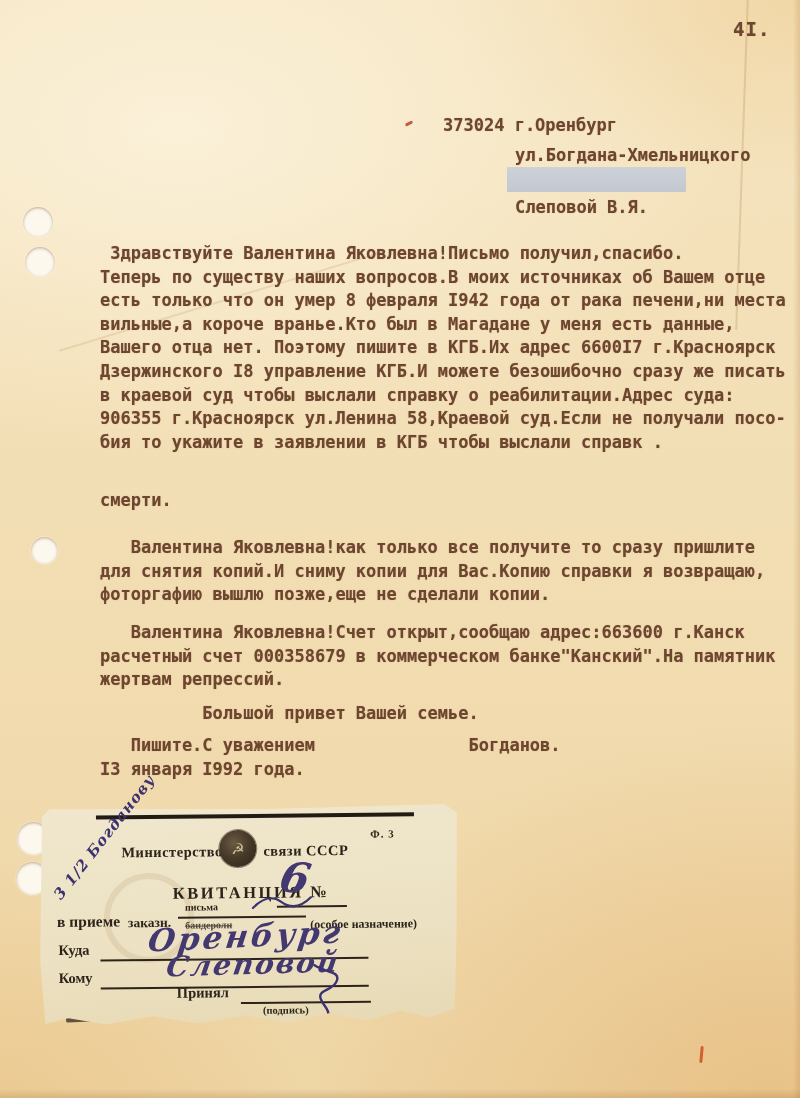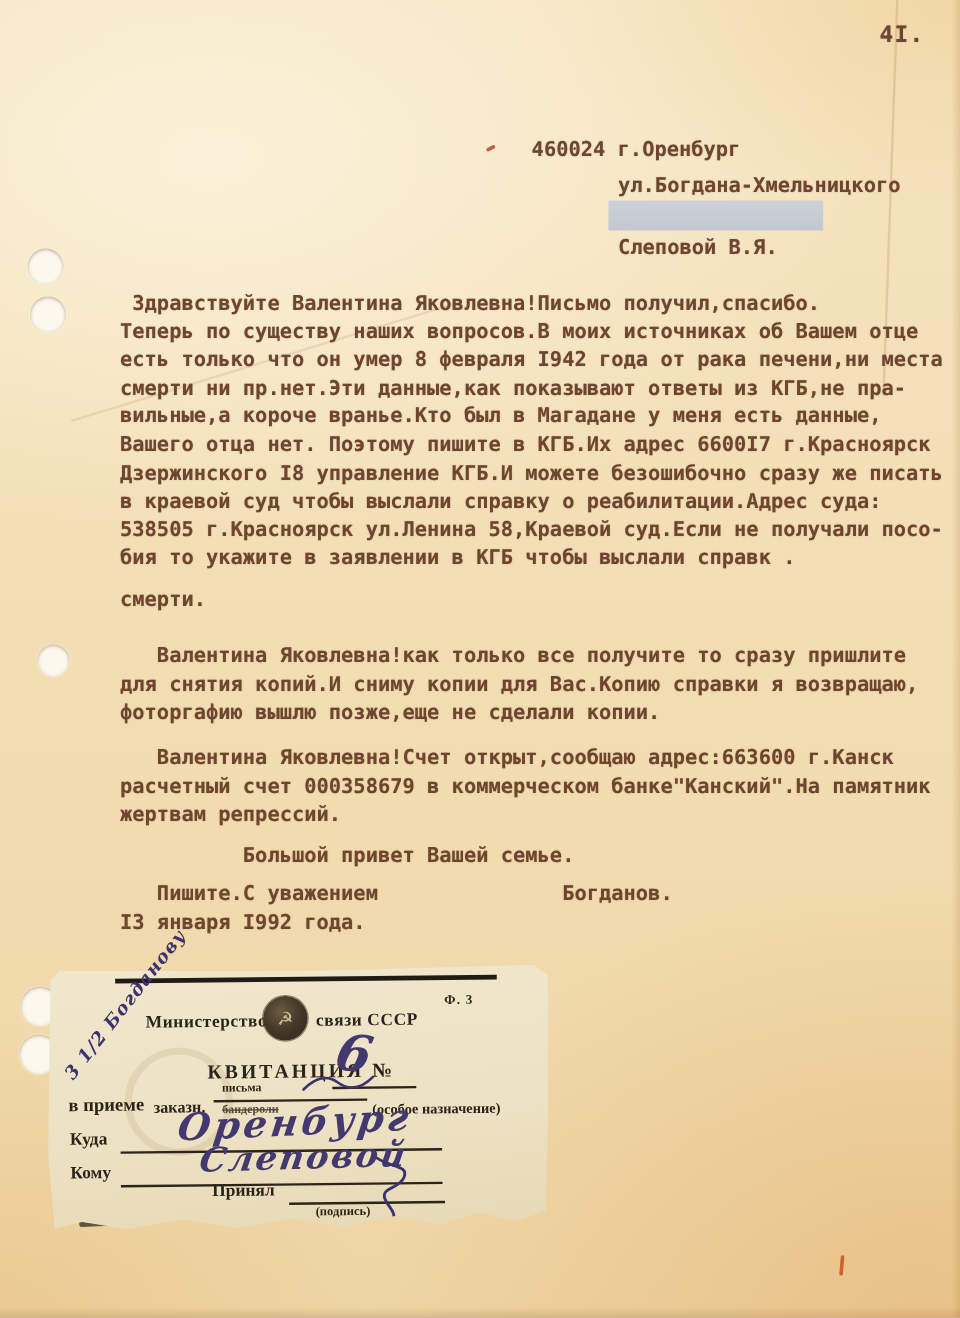--- a/index.html
+++ b/index.html
@@ -109,35 +109,34 @@
   <div class="crease smudge"></div>
 
   <div class="hole h1"></div>
   <div class="hole h2"></div>
   <div class="hole h3"></div>
   <div class="hole h4"></div>
   <div class="hole h5"></div>
 
   <div class="pos tw tline page-number">4I.</div>
 
-  <div class="pos tw tline addr1">460024 г.Оренбург</div>
+  <div class="pos tw tline addr1">373024 г.Оренбург</div>
   <div class="pos tw tline addr2">ул.Богдана-Хмельницкого</div>
   <div class="pos redaction"></div>
   <div class="pos tw tline addr3">Слеповой В.Я.</div>
 
   <div class="pos tw para p1">
       <div class="tline"> Здравствуйте Валентина Яковлевна!Письмо получил,спасибо.</div>
       <div class="tline">Теперь по существу наших вопросов.В моих источниках об Вашем отце</div>
       <div class="tline">есть только что он умер 8 февраля I942 года от рака печени,ни места</div>
-      <div class="tline">смерти ни пр.нет.Эти данные,как показывают ответы из КГБ,не пра-</div>
       <div class="tline">вильные,а короче вранье.Кто был в Магадане у меня есть данные,</div>
       <div class="tline">Вашего отца нет. Поэтому пишите в КГБ.Их адрес 6600I7 г.Красноярск</div>
       <div class="tline">Дзержинского I8 управление КГБ.И можете безошибочно сразу же писать</div>
       <div class="tline">в краевой суд чтобы выслали справку о реабилитации.Адрес суда:</div>
-      <div class="tline">538505 г.Красноярск ул.Ленина 58,Краевой суд.Если не получали посо-</div>
+      <div class="tline">906355 г.Красноярск ул.Ленина 58,Краевой суд.Если не получали посо-</div>
       <div class="tline">бия то укажите в заявлении в КГБ чтобы выслали справк .</div>
     </div>
   <div class="pos tw para p2">
       <div class="tline">смерти.</div>
     </div>
   <div class="pos tw para p3">
       <div class="tline">   Валентина Яковлевна!как только все получите то сразу пришлите</div>
       <div class="tline">для снятия копий.И сниму копии для Вас.Копию справки я возвращаю,</div>
       <div class="tline">фоторгафию вышлю позже,еще не сделали копии.</div>
     </div>

